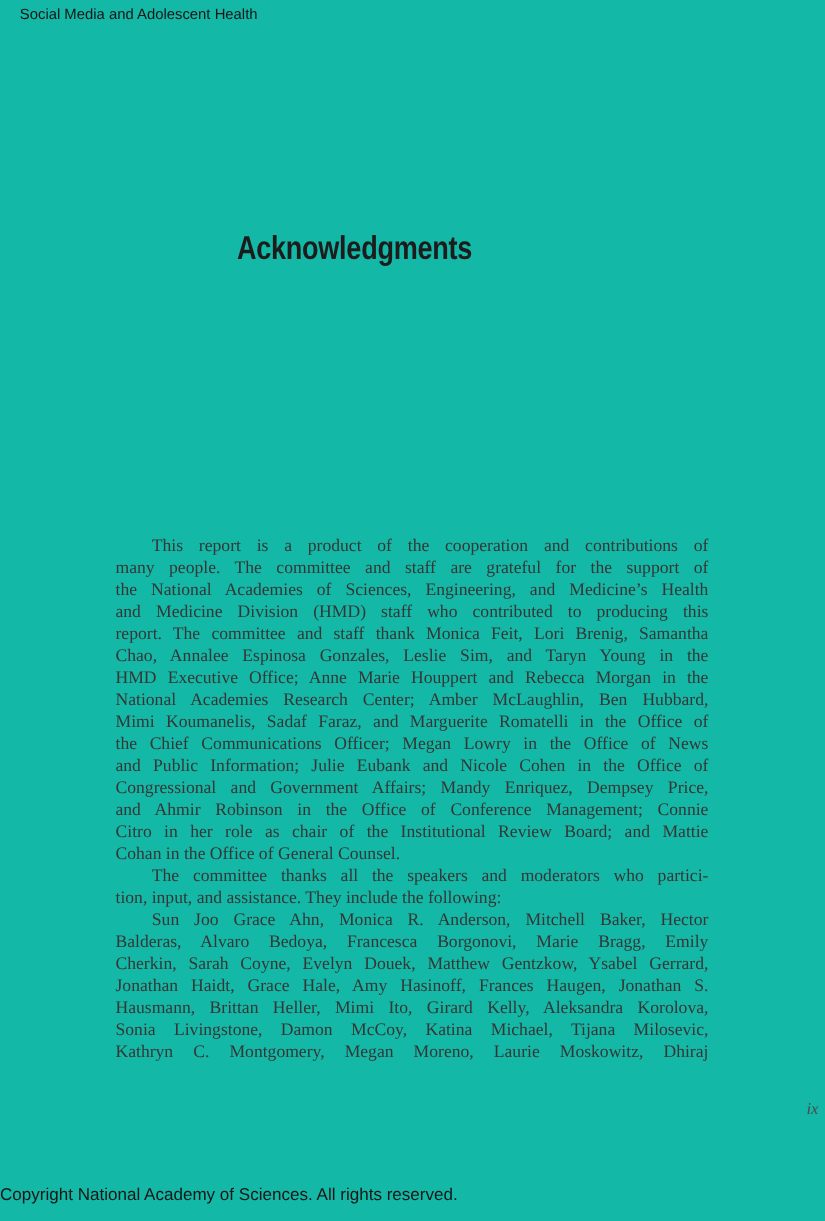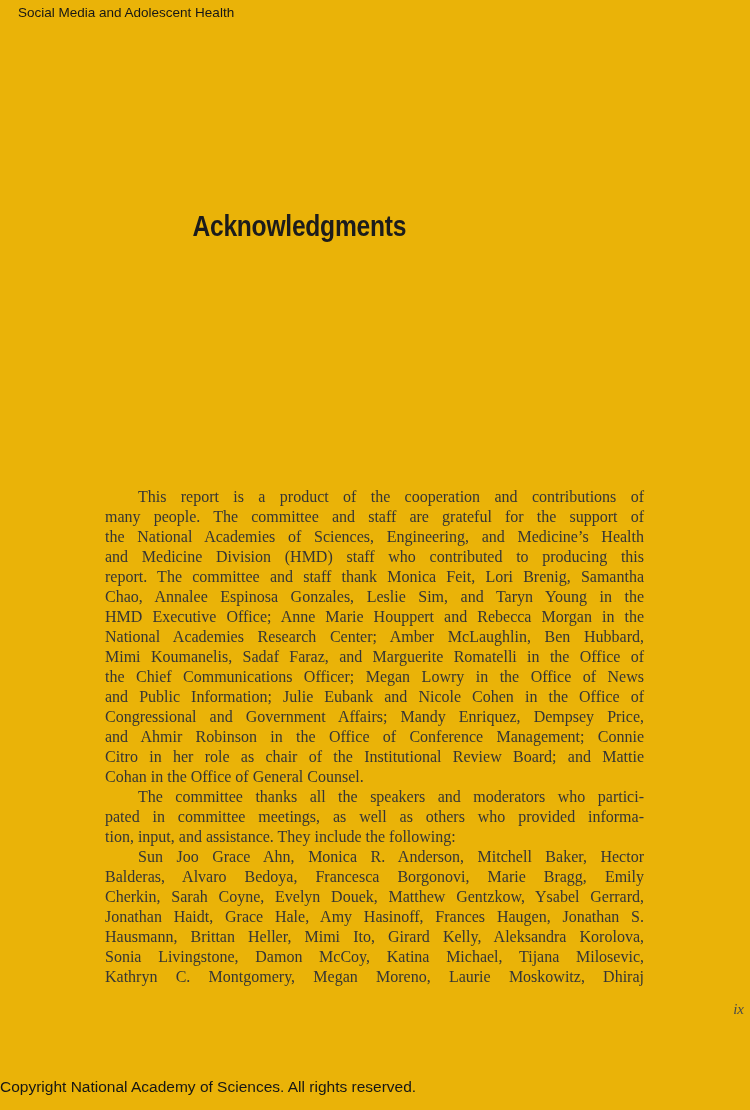--- a/index.html
+++ b/index.html
@@ -4,39 +4,40 @@
 <style>
   html, body {
     margin: 0;
     padding: 0;
     background: #ffffff;
   }
   .page {
     position: relative;
     width: 750px;
     height: 1110px;
-    background: #eab308;
+    background: #14b8a6;
     overflow: hidden;
     font-family: "Liberation Serif", serif;
   }
   .running-head {
     position: absolute;
     left: 18px;
     top: 4px;
     font-family: "Liberation Sans", sans-serif;
     font-size: 13.5px;
     line-height: 18px;
     color: #161616;
   }
   .doc-title {
     position: absolute;
     top: 210px;
     left: 0;
     width: 598px;
     text-align: center;
+    padding-left: 23px;
   }
   .doc-title .title-text {
     display: inline-block;
     font-family: "Liberation Sans", sans-serif;
     font-weight: 700;
     font-size: 30px;
     line-height: 32px;
     letter-spacing: -0.3px;
     color: #1c1c1c;
     transform: scaleX(0.82);
@@ -112,21 +113,20 @@
         <div class="line">Mimi Koumanelis, Sadaf Faraz, and Marguerite Romatelli in the Office of</div>
         <div class="line">the Chief Communications Officer; Megan Lowry in the Office of News</div>
         <div class="line">and Public Information; Julie Eubank and Nicole Cohen in the Office of</div>
         <div class="line">Congressional and Government Affairs; Mandy Enriquez, Dempsey Price,</div>
         <div class="line">and Ahmir Robinson in the Office of Conference Management; Connie</div>
         <div class="line">Citro in her role as chair of the Institutional Review Board; and Mattie</div>
         <div class="line last">Cohan in the Office of General Counsel.</div>
       </div>
       <div>
         <div class="line indent">The committee thanks all the speakers and moderators who partici-</div>
-        <div class="line">pated in committee meetings, as well as others who provided informa-</div>
         <div class="line last">tion, input, and assistance. They include the following:</div>
       </div>
       <div>
         <div class="line indent">Sun Joo Grace Ahn, Monica R. Anderson, Mitchell Baker, Hector</div>
         <div class="line">Balderas, Alvaro Bedoya, Francesca Borgonovi, Marie Bragg, Emily</div>
         <div class="line">Cherkin, Sarah Coyne, Evelyn Douek, Matthew Gentzkow, Ysabel Gerrard,</div>
         <div class="line">Jonathan Haidt, Grace Hale, Amy Hasinoff, Frances Haugen, Jonathan S.</div>
         <div class="line">Hausmann, Brittan Heller, Mimi Ito, Girard Kelly, Aleksandra Korolova,</div>
         <div class="line">Sonia Livingstone, Damon McCoy, Katina Michael, Tijana Milosevic,</div>
         <div class="line">Kathryn C. Montgomery, Megan Moreno, Laurie Moskowitz, Dhiraj</div>

